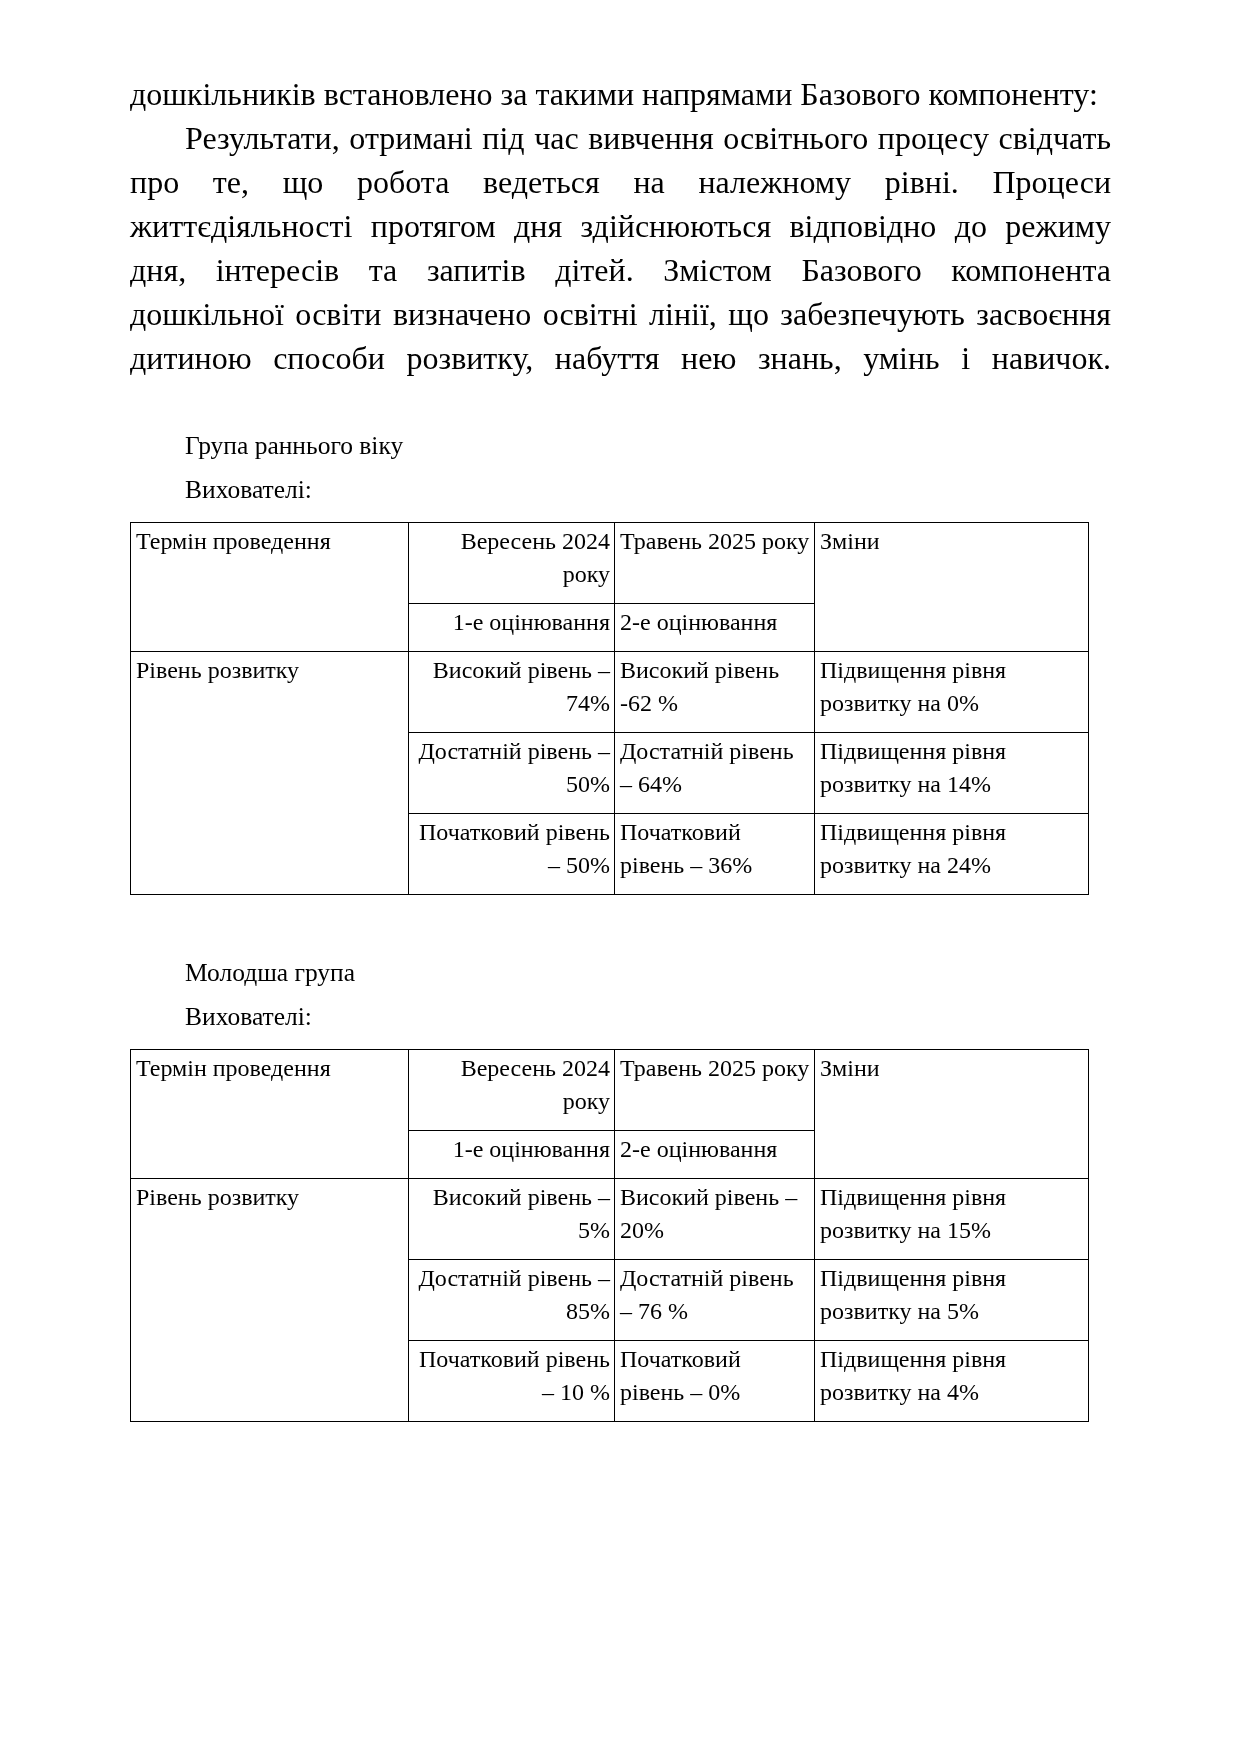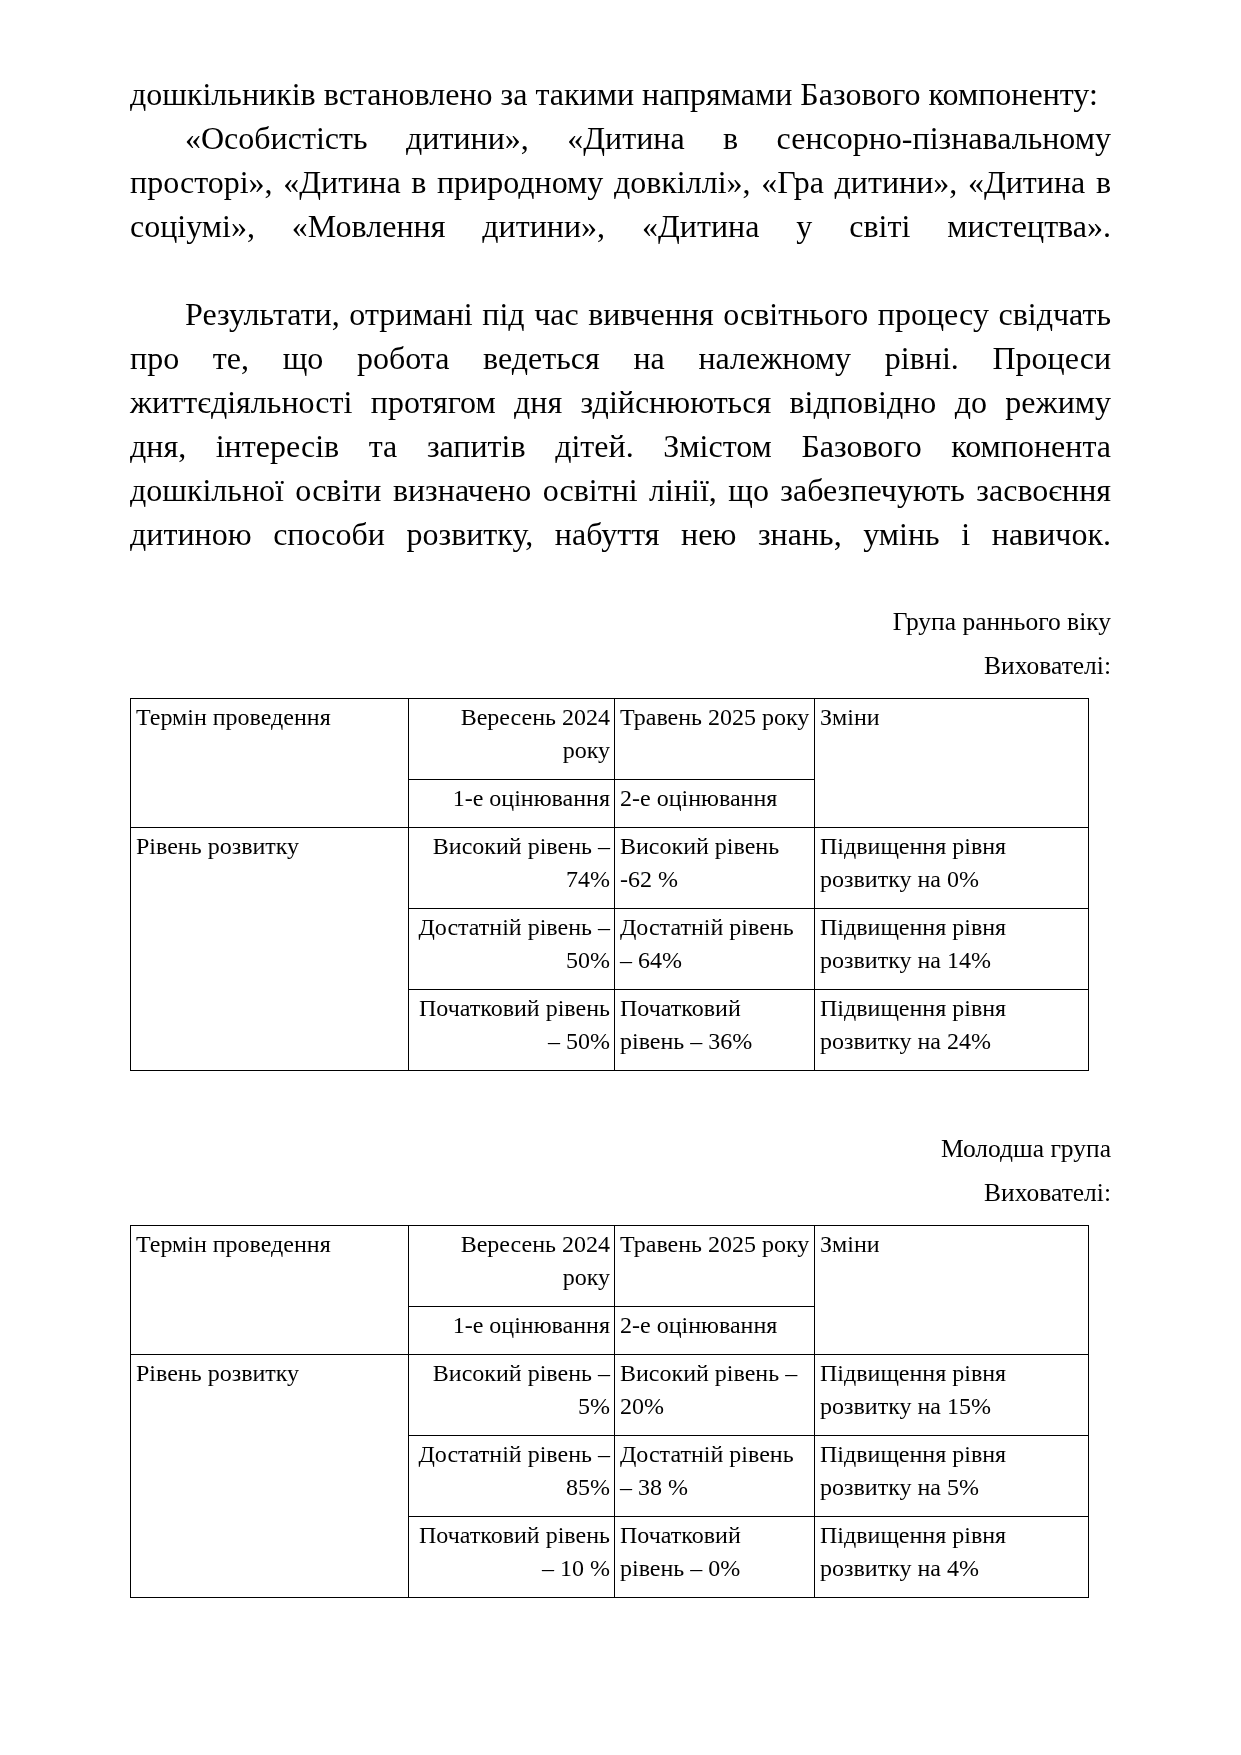--- a/index.html
+++ b/index.html
@@ -41,21 +41,21 @@
   .justify-all::after {
     content: "";
     display: inline-block;
     width: 100%;
   }
   .section-line {
     font-size: 25.5px;
     line-height: 44px;
     margin: 0;
     text-indent: 55px;
-    text-align: right;
+    text-align: left;
   }
   .spacer-sm { height: 10px; }
   .spacer-lg { height: 56px; }
 
   table.assess {
     border-collapse: collapse;
     width: 918px;
     table-layout: fixed;
     margin: 0;
   }
@@ -78,21 +78,20 @@
   .two-line { min-height: 66px; }
   .cell-line { display: block; }
 </style>
 </head>
 <body>
 
 <div class="page">
 
   <p class="body-text p-noindent">дошкільників встановлено за такими напрямами Базового компоненту:</p>
 
-  <p class="body-text p-indent justify-all">«Особистість дитини», «Дитина в сенсорно-пізнавальному просторі», «Дитина в природному довкіллі», «Гра дитини», «Дитина в соціумі», «Мовлення дитини», «Дитина у світі мистецтва».</p>
 
   <p class="body-text p-indent justify-all">Результати, отримані під час вивчення освітнього процесу свідчать про  те, що робота ведеться на належному рівні. Процеси життєдіяльності протягом дня здійснюються відповідно до режиму дня, інтересів та запитів дітей. Змістом Базового компонента дошкільної освіти визначено освітні лінії, що забезпечують засвоєння дитиною способи розвитку, набуття нею знань, умінь і навичок.</p>
 
   <p class="section-line">Група раннього віку</p>
   <p class="section-line">Вихователі:</p>
 
   <div class="spacer-sm"></div>
 
   <table class="assess">
     <tbody>
@@ -202,21 +201,21 @@
         </td>
         <td class="col-d two-line">
           <span class="cell-line">Підвищення рівня розвитку на 15%</span>
         </td>
       </tr>
       <tr>
         <td class="col-b two-line">
           <span class="cell-line">Достатній рівень –  85%</span>
         </td>
         <td class="col-c two-line">
-          <span class="cell-line">Достатній рівень – 38 %</span>
+          <span class="cell-line">Достатній рівень – 76 %</span>
         </td>
         <td class="col-d two-line">
           <span class="cell-line">Підвищення рівня розвитку на 5%</span>
         </td>
       </tr>
       <tr>
         <td class="col-b two-line">
           <span class="cell-line">Початковий рівень – 10 %</span>
         </td>
         <td class="col-c two-line">

